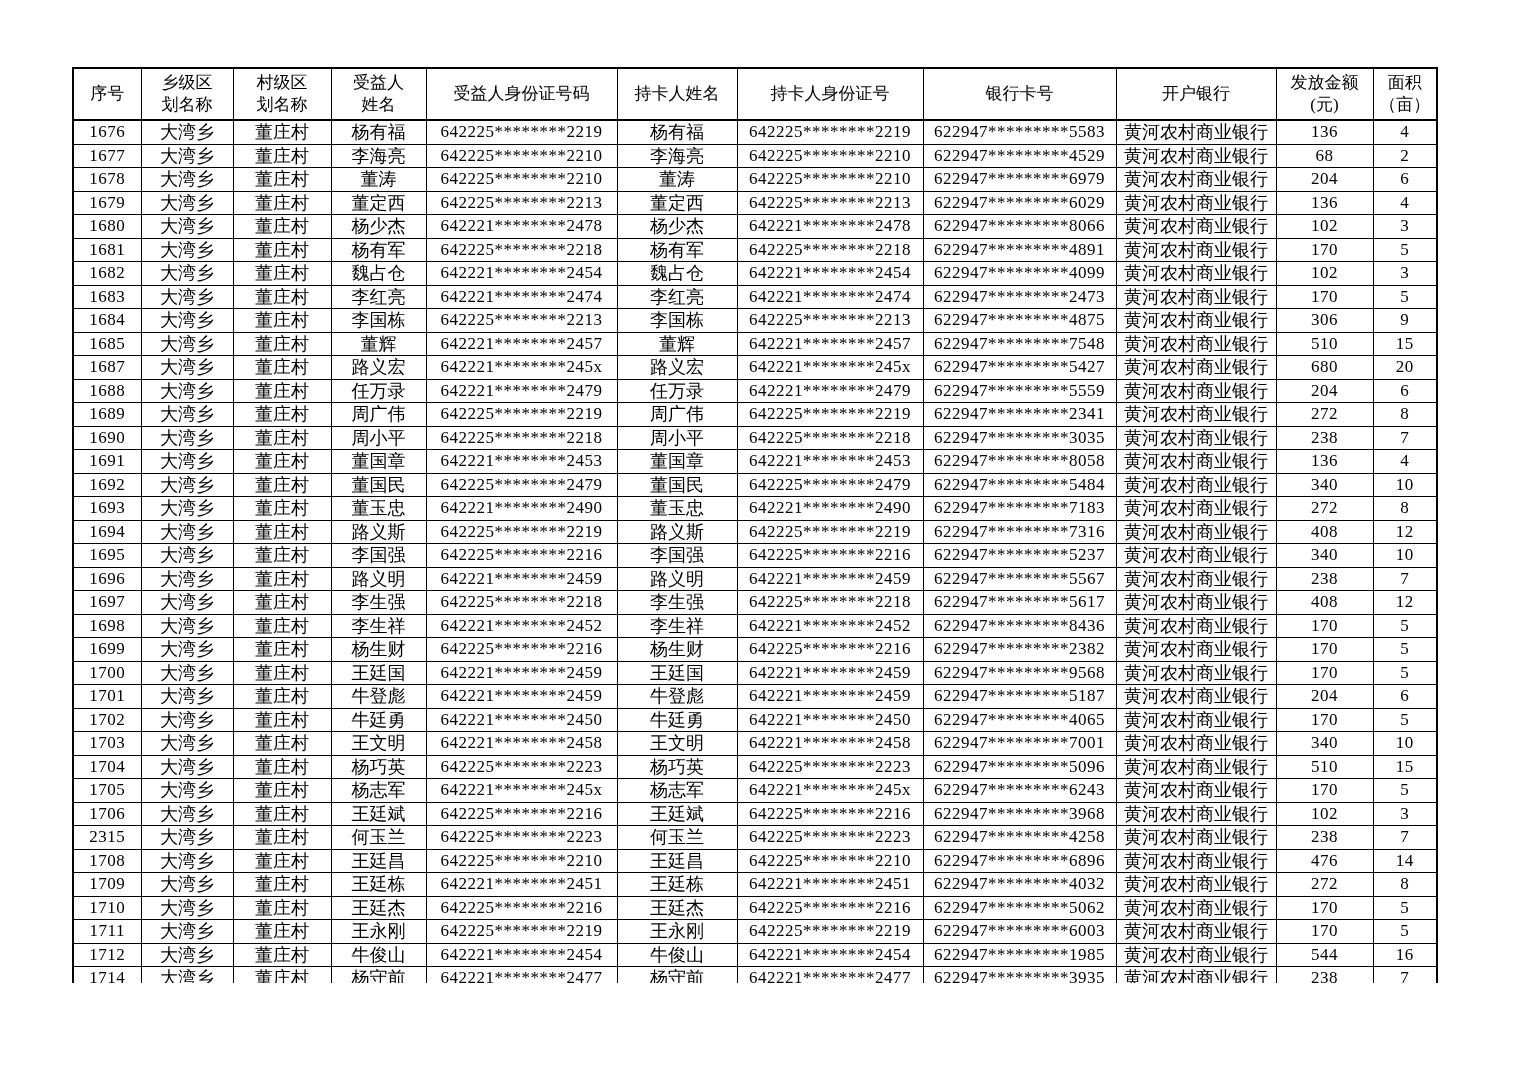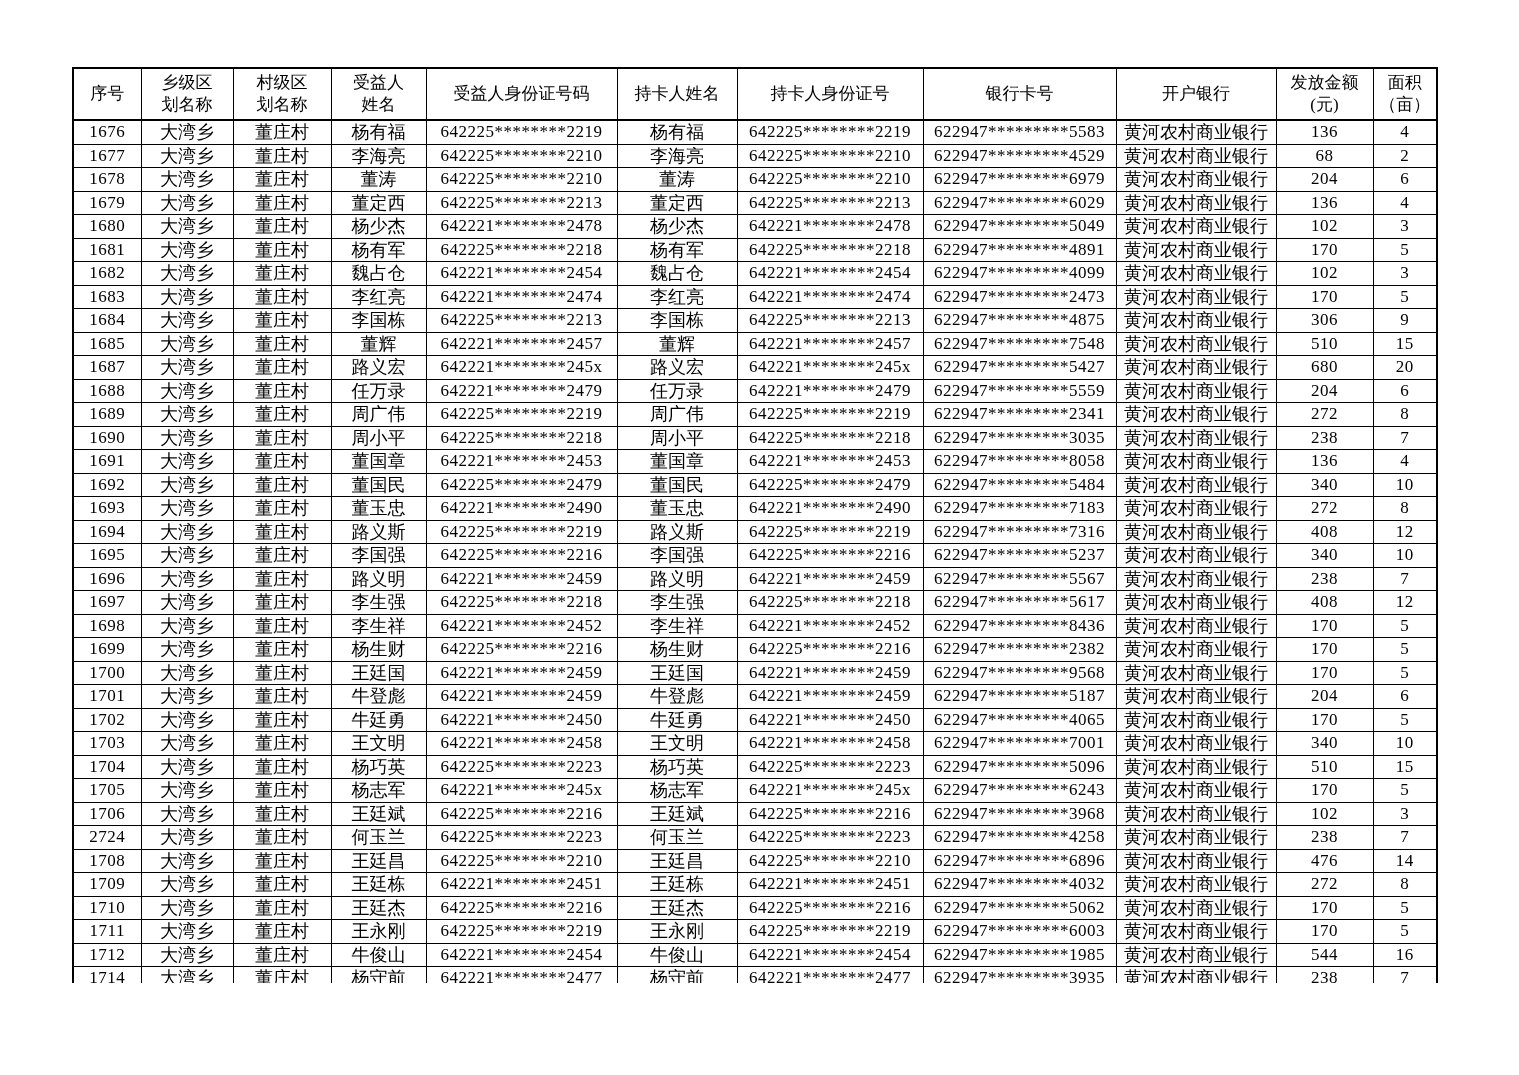--- a/index.html
+++ b/index.html
@@ -143,21 +143,21 @@
       <td class="num">4</td>
     </tr>
         <tr>
       <td class="num">1680</td>
       <td class="cjk">大湾乡</td>
       <td class="cjk">董庄村</td>
       <td class="cjk">杨少杰</td>
       <td class="num">642221********2478</td>
       <td class="cjk">杨少杰</td>
       <td class="num">642221********2478</td>
-      <td class="num">622947*********5049</td>
+      <td class="num">622947*********8066</td>
       <td class="cjk">黄河农村商业银行</td>
       <td class="num">102</td>
       <td class="num">3</td>
     </tr>
         <tr>
       <td class="num">1681</td>
       <td class="cjk">大湾乡</td>
       <td class="cjk">董庄村</td>
       <td class="cjk">杨有军</td>
       <td class="num">642225********2218</td>
@@ -474,21 +474,21 @@
       <td class="cjk">王廷斌</td>
       <td class="num">642225********2216</td>
       <td class="cjk">王廷斌</td>
       <td class="num">642225********2216</td>
       <td class="num">622947*********3968</td>
       <td class="cjk">黄河农村商业银行</td>
       <td class="num">102</td>
       <td class="num">3</td>
     </tr>
         <tr>
-      <td class="num">2724</td>
+      <td class="num">2315</td>
       <td class="cjk">大湾乡</td>
       <td class="cjk">董庄村</td>
       <td class="cjk">何玉兰</td>
       <td class="num">642225********2223</td>
       <td class="cjk">何玉兰</td>
       <td class="num">642225********2223</td>
       <td class="num">622947*********4258</td>
       <td class="cjk">黄河农村商业银行</td>
       <td class="num">238</td>
       <td class="num">7</td>

